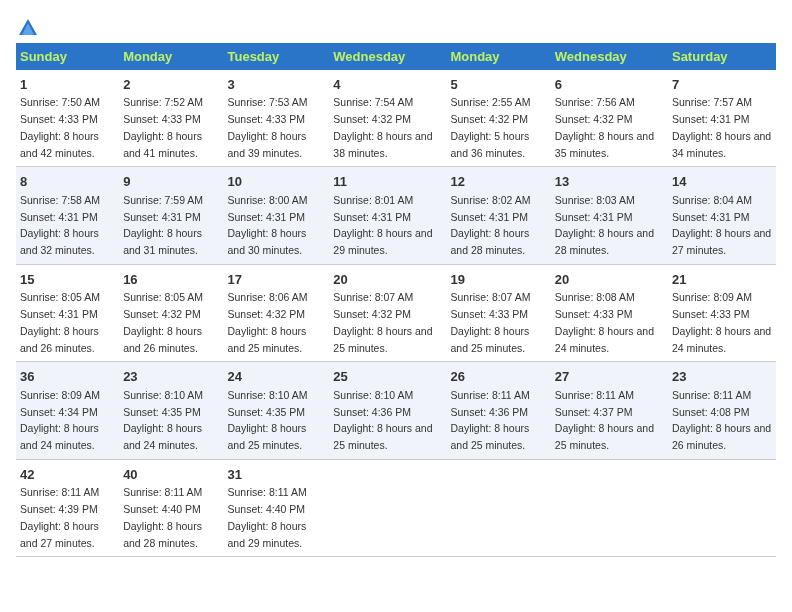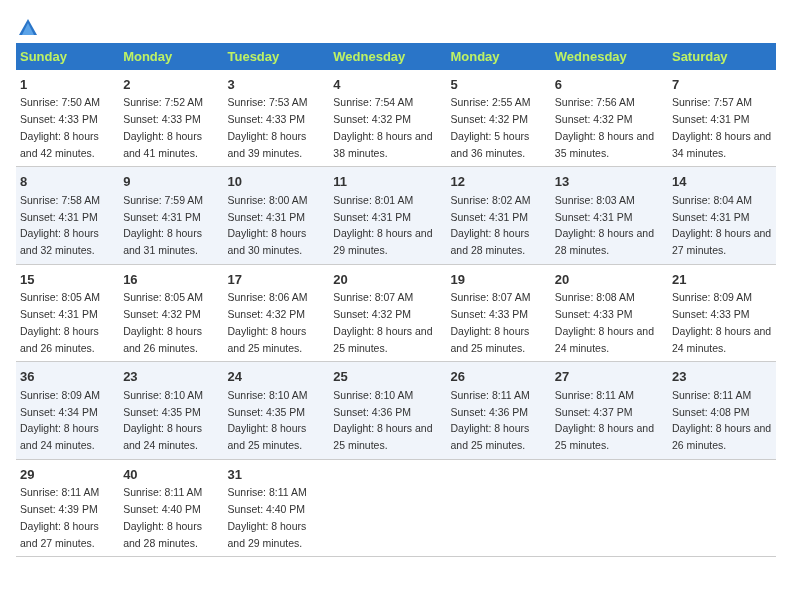--- a/index.html
+++ b/index.html
@@ -222,21 +222,21 @@
         <td><span class="day-num">27</span>
         <span class="cell-text">Sunrise: 8:11 AM</span><br>
         <span class="cell-text">Sunset: 4:37 PM</span><br>
         <span class="cell-text">Daylight: 8 hours and 25 minutes.</span></td>
         <td><span class="day-num">23</span>
         <span class="cell-text">Sunrise: 8:11 AM</span><br>
         <span class="cell-text">Sunset: 4:08 PM</span><br>
         <span class="cell-text">Daylight: 8 hours and 26 minutes.</span></td>
       </tr>
       <tr>
-        <td><span class="day-num">29</span>
+        <td><span class="day-num">42</span>
         <span class="cell-text">Sunrise: 8:11 AM</span><br>
         <span class="cell-text">Sunset: 4:39 PM</span><br>
         <span class="cell-text">Daylight: 8 hours and 27 minutes.</span></td>
         <td><span class="day-num">40</span>
         <span class="cell-text">Sunrise: 8:11 AM</span><br>
         <span class="cell-text">Sunset: 4:40 PM</span><br>
         <span class="cell-text">Daylight: 8 hours and 28 minutes.</span></td>
         <td><span class="day-num">31</span>
         <span class="cell-text">Sunrise: 8:11 AM</span><br>
         <span class="cell-text">Sunset: 4:40 PM</span><br>

